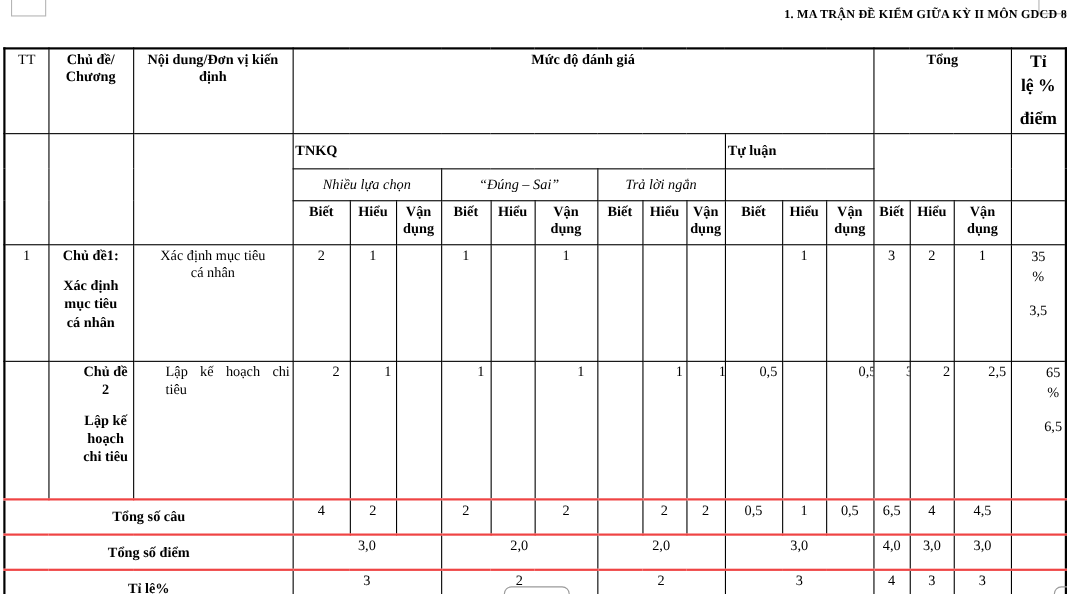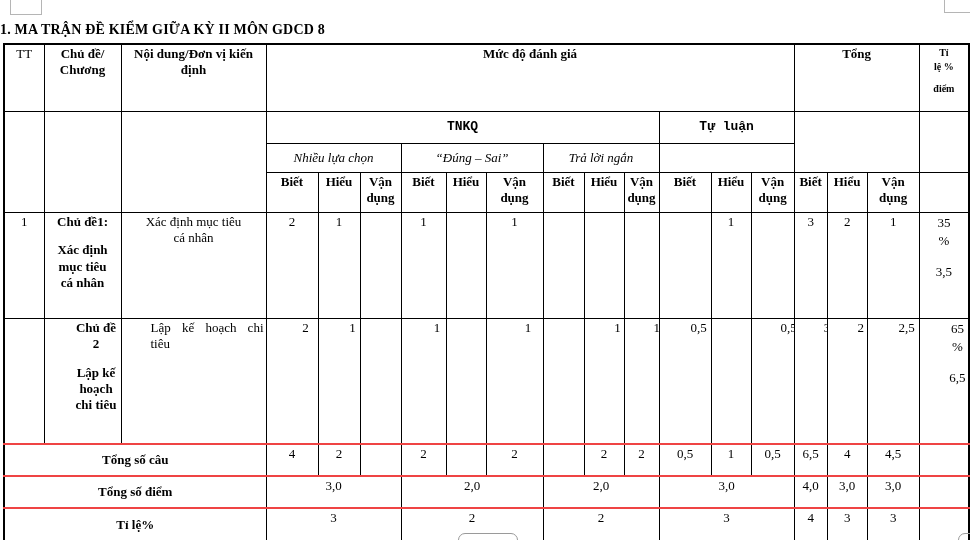--- a/index.html
+++ b/index.html
@@ -1,46 +1,46 @@
 <!DOCTYPE html>
 <html><head>
 <meta charset="utf-8">
 <style>
   html,body{margin:0;padding:0;background:#ffffff;}
   .page{position:relative;width:970px;height:540px;background:#fff;overflow:hidden;
         font-family:"Liberation Serif","DejaVu Serif",serif;color:#000;}
-  .doc-title{position:absolute;top:22px;left:0;width:970px;text-align:left;
-             font-size:14px;font-weight:bold;letter-spacing:.2px;}
+  .doc-title{position:absolute;top:7px;left:0;width:970px;text-align:right;
+             font-size:11px;font-weight:bold;letter-spacing:.2px;}
   table.matrix{position:absolute;left:3px;top:43px;width:965px;border-collapse:collapse;
                table-layout:fixed;border:2px solid #000;}
   table.matrix td{border:1px solid #000;vertical-align:top;padding:1px 2px;
                   font-size:13px;line-height:1.25;overflow:hidden;}
   
   tr.ra td{height:64px;} tr.rb td{height:29px;} tr.rc td{height:26px;} tr.rd td{height:37px;}
   tr.r1 td{height:103px;} tr.r2 td{height:122px;padding-left:29px;}
   tr.s1 td{height:28px;} tr.s2 td{height:28px;} tr.s3 td{height:31px;}
   tr.sum td{border-top:2px solid #ef4444;}
   
   .c{text-align:center;}
   .i{font-style:italic;}
   .hd{font-weight:bold;text-align:center;font-size:12px;}
-  .hd-big{font-weight:bold;text-align:center;font-size:14px;font-family:Liberation Mono, monospace;}
+  .hd-big{font-weight:bold;text-align:left;font-size:14px;}
   .tt-cell{font-weight:normal;text-align:center;font-size:15px;}
   .lvl{font-weight:bold;text-align:center;font-size:12px;line-height:1.3;}
   .mid{vertical-align:middle !important;}
   .num{text-align:center;padding-top:3px;}
   .topic{font-weight:bold;text-align:center;font-size:13.5px;line-height:1.35;margin-left:16px;}
   .topic .gap{margin-top:12px;}
   .content-center{text-align:center;padding-top:4px;}
   .content-just{text-align:justify;padding-top:6px;padding-left:3px;padding-right:3px;}
   .content-just .jline{text-align:justify;}
   .content-just .jline.spread{text-align-last:justify;}
   .pct div{text-align:center;line-height:1.4;}
   .pct .gap{margin-top:13px;}
-  .tile-hd div{text-align:center;font-weight:bold;font-size:10px;line-height:1.35;}
+  .tile-hd div{text-align:center;font-weight:bold;font-size:16px;line-height:1.35;}
   .tile-hd .gap{margin-top:9px;}
   .sum-label{font-weight:bold;text-align:center;font-size:14px;vertical-align:middle !important;}
   
   .mark{position:absolute;border:1px solid #b5b5b5;background:transparent;}
   .bubble{position:absolute;border:1px solid #9a9a9a;border-radius:7px;background:transparent;}
 </style>
 </head>
 <body>
 
 <div class="page">

